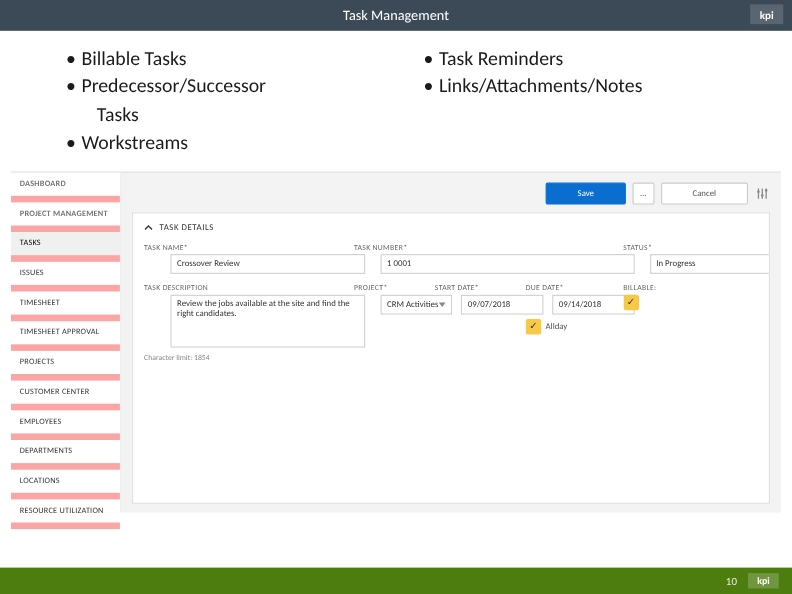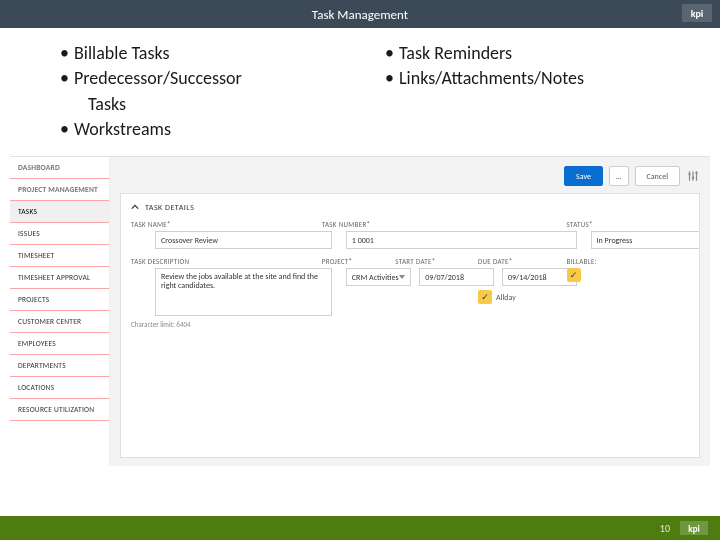--- a/index.html
+++ b/index.html
@@ -8,26 +8,26 @@
   .header-logo { position: absolute; right: 8px; top: 4px; width: 30px; height: 18px; background: rgba(255,255,255,0.15); display: flex; align-items: center; justify-content: center; font-size: 10px; color: #fff; font-weight: 600; }
   .bullets-area { display: flex; padding: 14px 30px 12px 60px; gap: 20px; }
   .bullet-col { flex: 1; }
   .bullet-col ul { list-style: none; }
   .bullet-col li { font-size: 18px; color: #1a1a1a; line-height: 1.3; padding-left: 14px; position: relative; margin-bottom: 2px; }
   .bullet-col li::before { content: "•"; position: absolute; left: 0; font-size: 18px; }
   .sub-indent { padding-left: 28px !important; }
   .sub-indent::before { content: "" !important; }
   .app-shot { margin: 0 10px; height: 310px; background: #f3f3f3; display: flex; font-size: 8px; color: #555; border-top: 1px solid #e2e2e2; }
   .sidebar { width: 100px; background: #fff; border-right: 1px solid #eee; }
-  .sidebar-item { padding: 6px 8px; font-size: 7.5px; color: #333; border-bottom: 1px solid #fca5a5; text-transform: uppercase; letter-spacing: 0.2px; }
+  .sidebar-item { padding: 6px 8px; font-size: 7.5px; color: #333; border-bottom: 6px solid #fca5a5; text-transform: uppercase; letter-spacing: 0.2px; }
   .sidebar-item.heading { color: #777; font-weight: 600; }
   .sidebar-item.active { background: #f0f0f0; color: #000; }
   .main { flex: 1; display: flex; flex-direction: column; padding: 8px 10px; gap: 6px; }
   .toolbar { display: flex; justify-content: flex-end; gap: 6px; align-items: center; height: 22px; }
-  .btn { padding: 4px 11px; font-size: 8px; border-radius: 2px; border: 1px solid #ccc; background: #fff; }
+  .btn { padding: 4px 28px; font-size: 8px; border-radius: 2px; border: 1px solid #ccc; background: #fff; }
   .btn.primary { background: #0a6ed1; color: #fff; border-color: #0a6ed1; }
   .btn.dots { padding: 4px 6px; }
   .icon-settings { width: 14px; height: 14px; }
   .panel { background: #fff; border: 1px solid #e0e0e0; flex: 1; padding: 8px 10px; overflow: hidden; }
   .panel-head { display: flex; align-items: center; gap: 6px; font-size: 8px; text-transform: uppercase; color: #333; letter-spacing: 0.5px; margin-bottom: 8px; }
   .chev { width: 8px; height: 8px; }
   .form-grid { display: grid; grid-template-columns: 1.3fr 1.1fr 0.9fr; gap: 8px 14px; }
   .field-label { font-size: 7px; color: #666; text-transform: uppercase; letter-spacing: 0.3px; margin-bottom: 2px; display: block; }
   .field-input { border: 1px solid #d0d0d0; height: 18px; width: 100%; display: flex; align-items: center; padding: 0 5px; font-size: 8px; color: #333; background: #fff; margin-left: 24px; }
   .field-input.dropdown { position: relative; }
@@ -115,21 +115,21 @@
           <div class="field-input">1                              0001</div>
         </div>
         <div>
           <span class="field-label">STATUS*</span>
           <div class="field-input dropdown">In Progress</div>
         </div>
 
         <div>
           <span class="field-label">TASK DESCRIPTION</span>
           <div class="field-input textarea">Review the jobs available at the site and find the right candidates.</div>
-          <div class="char-limit">Character limit:   6404</div>
+          <div class="char-limit">Character limit:   1854</div>
         </div>
 
         <div class="col-stack">
           <div>
             <span class="field-label">PROJECT*</span>
             <div class="field-input dropdown">CRM Activities</div>
           </div>
           <div>
             <span class="field-label">START DATE*</span>
             <div class="field-input">09/07/2018</div>

